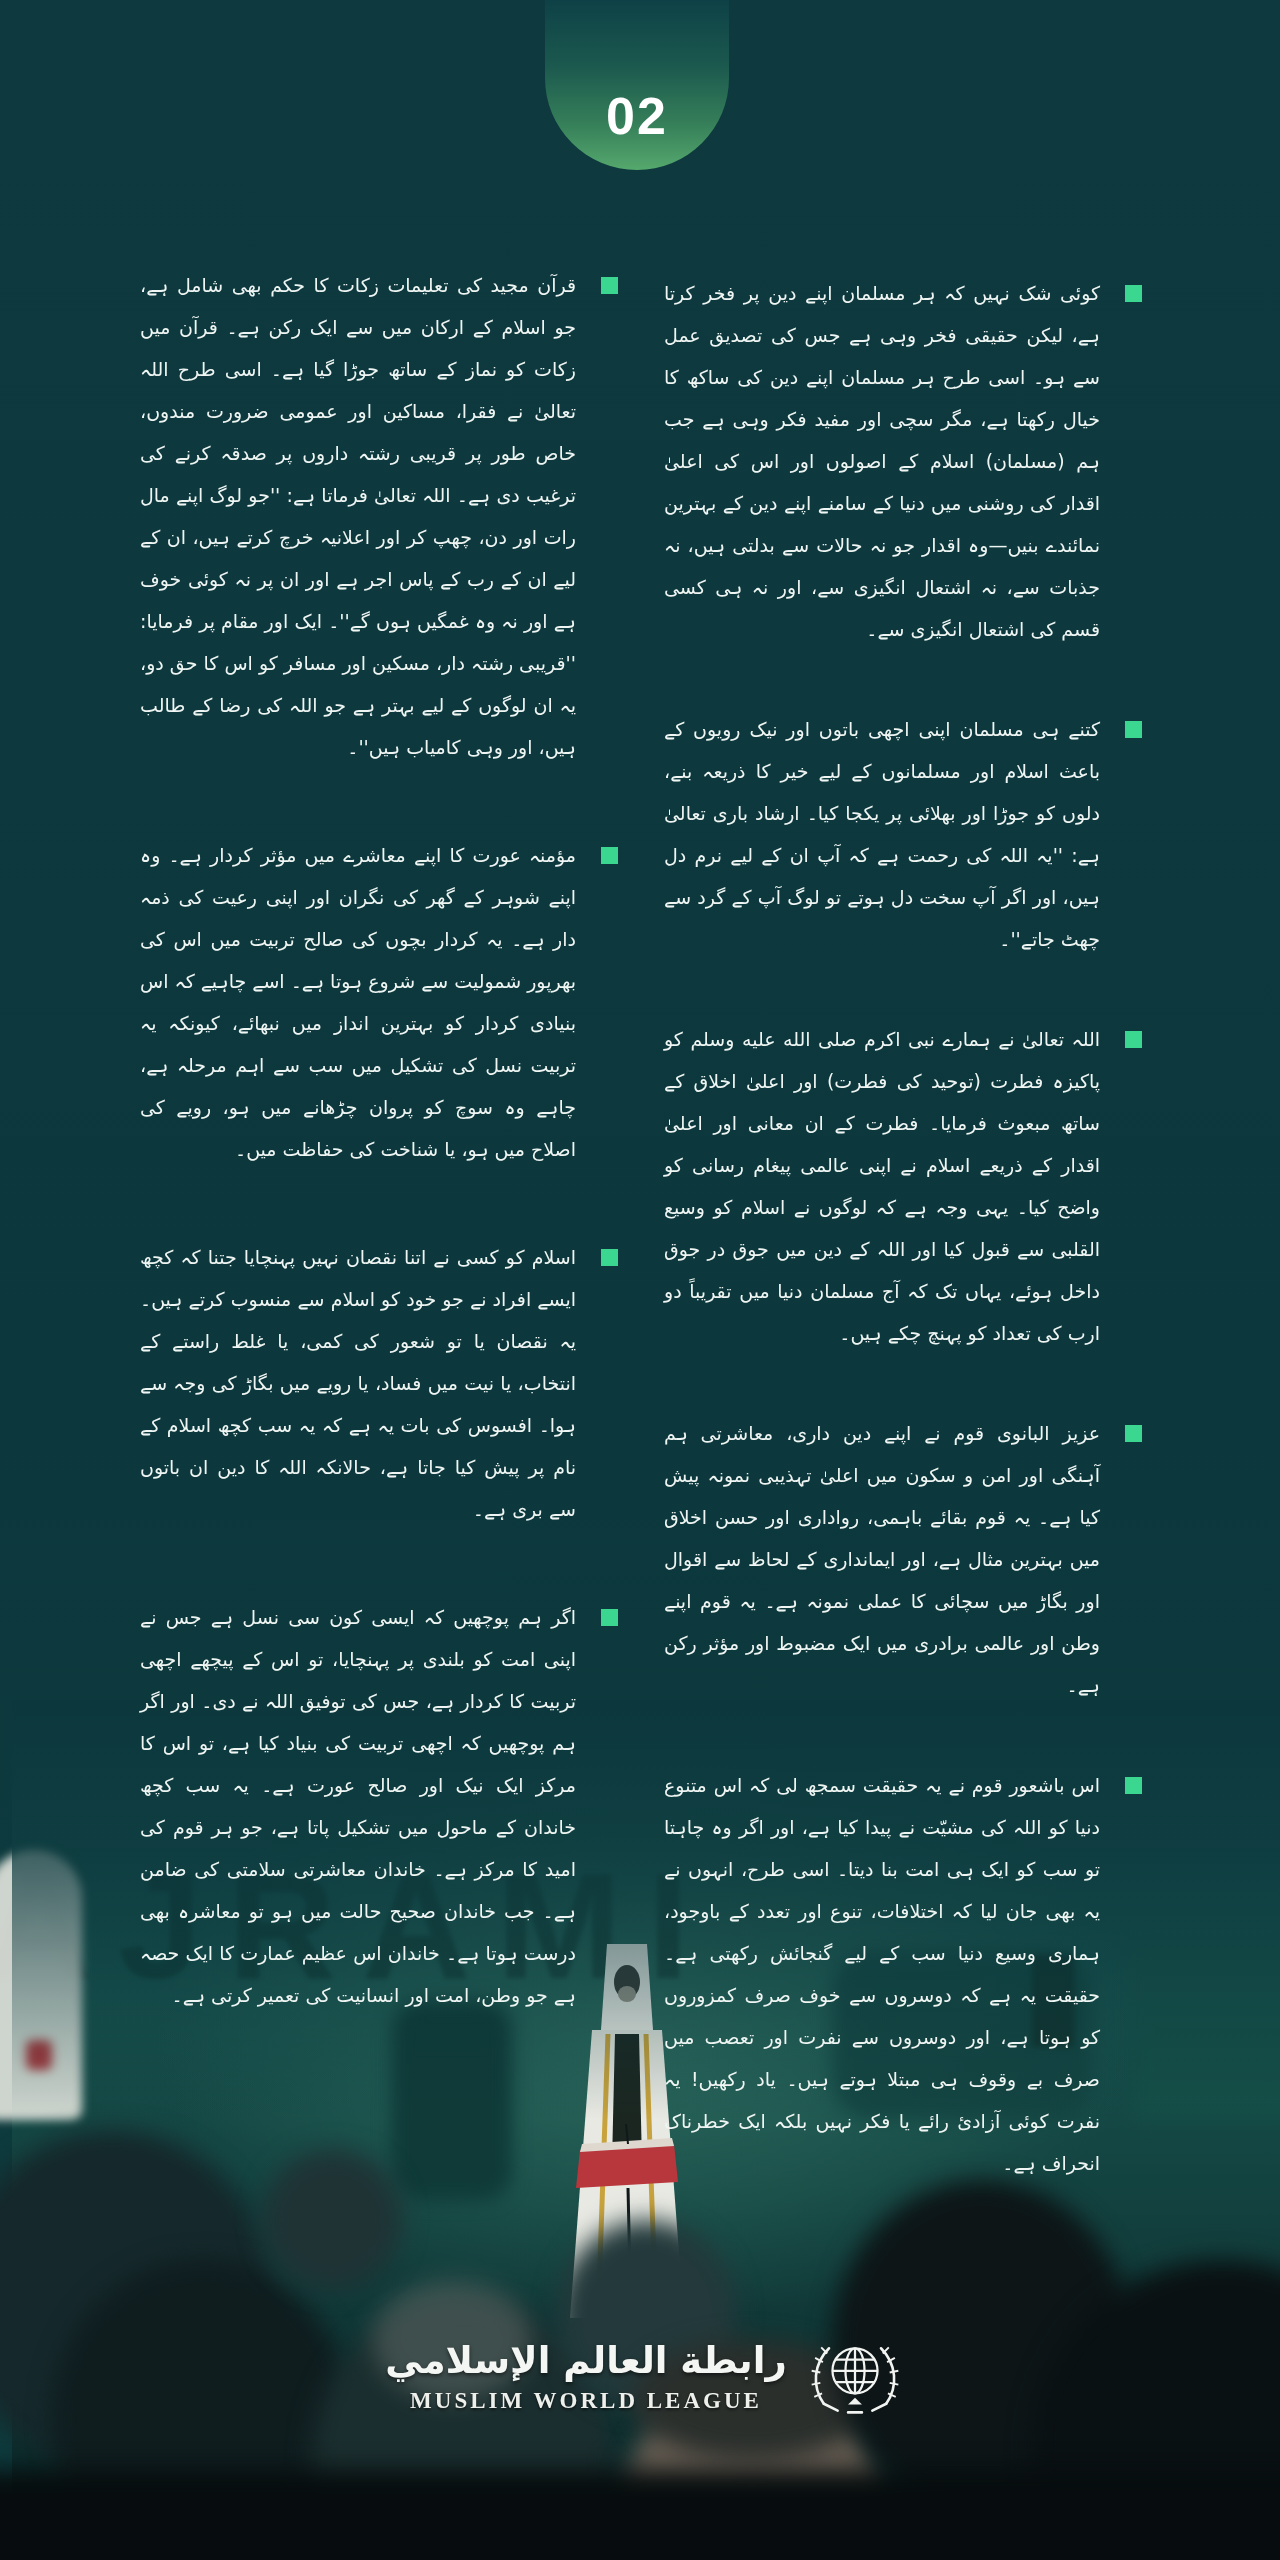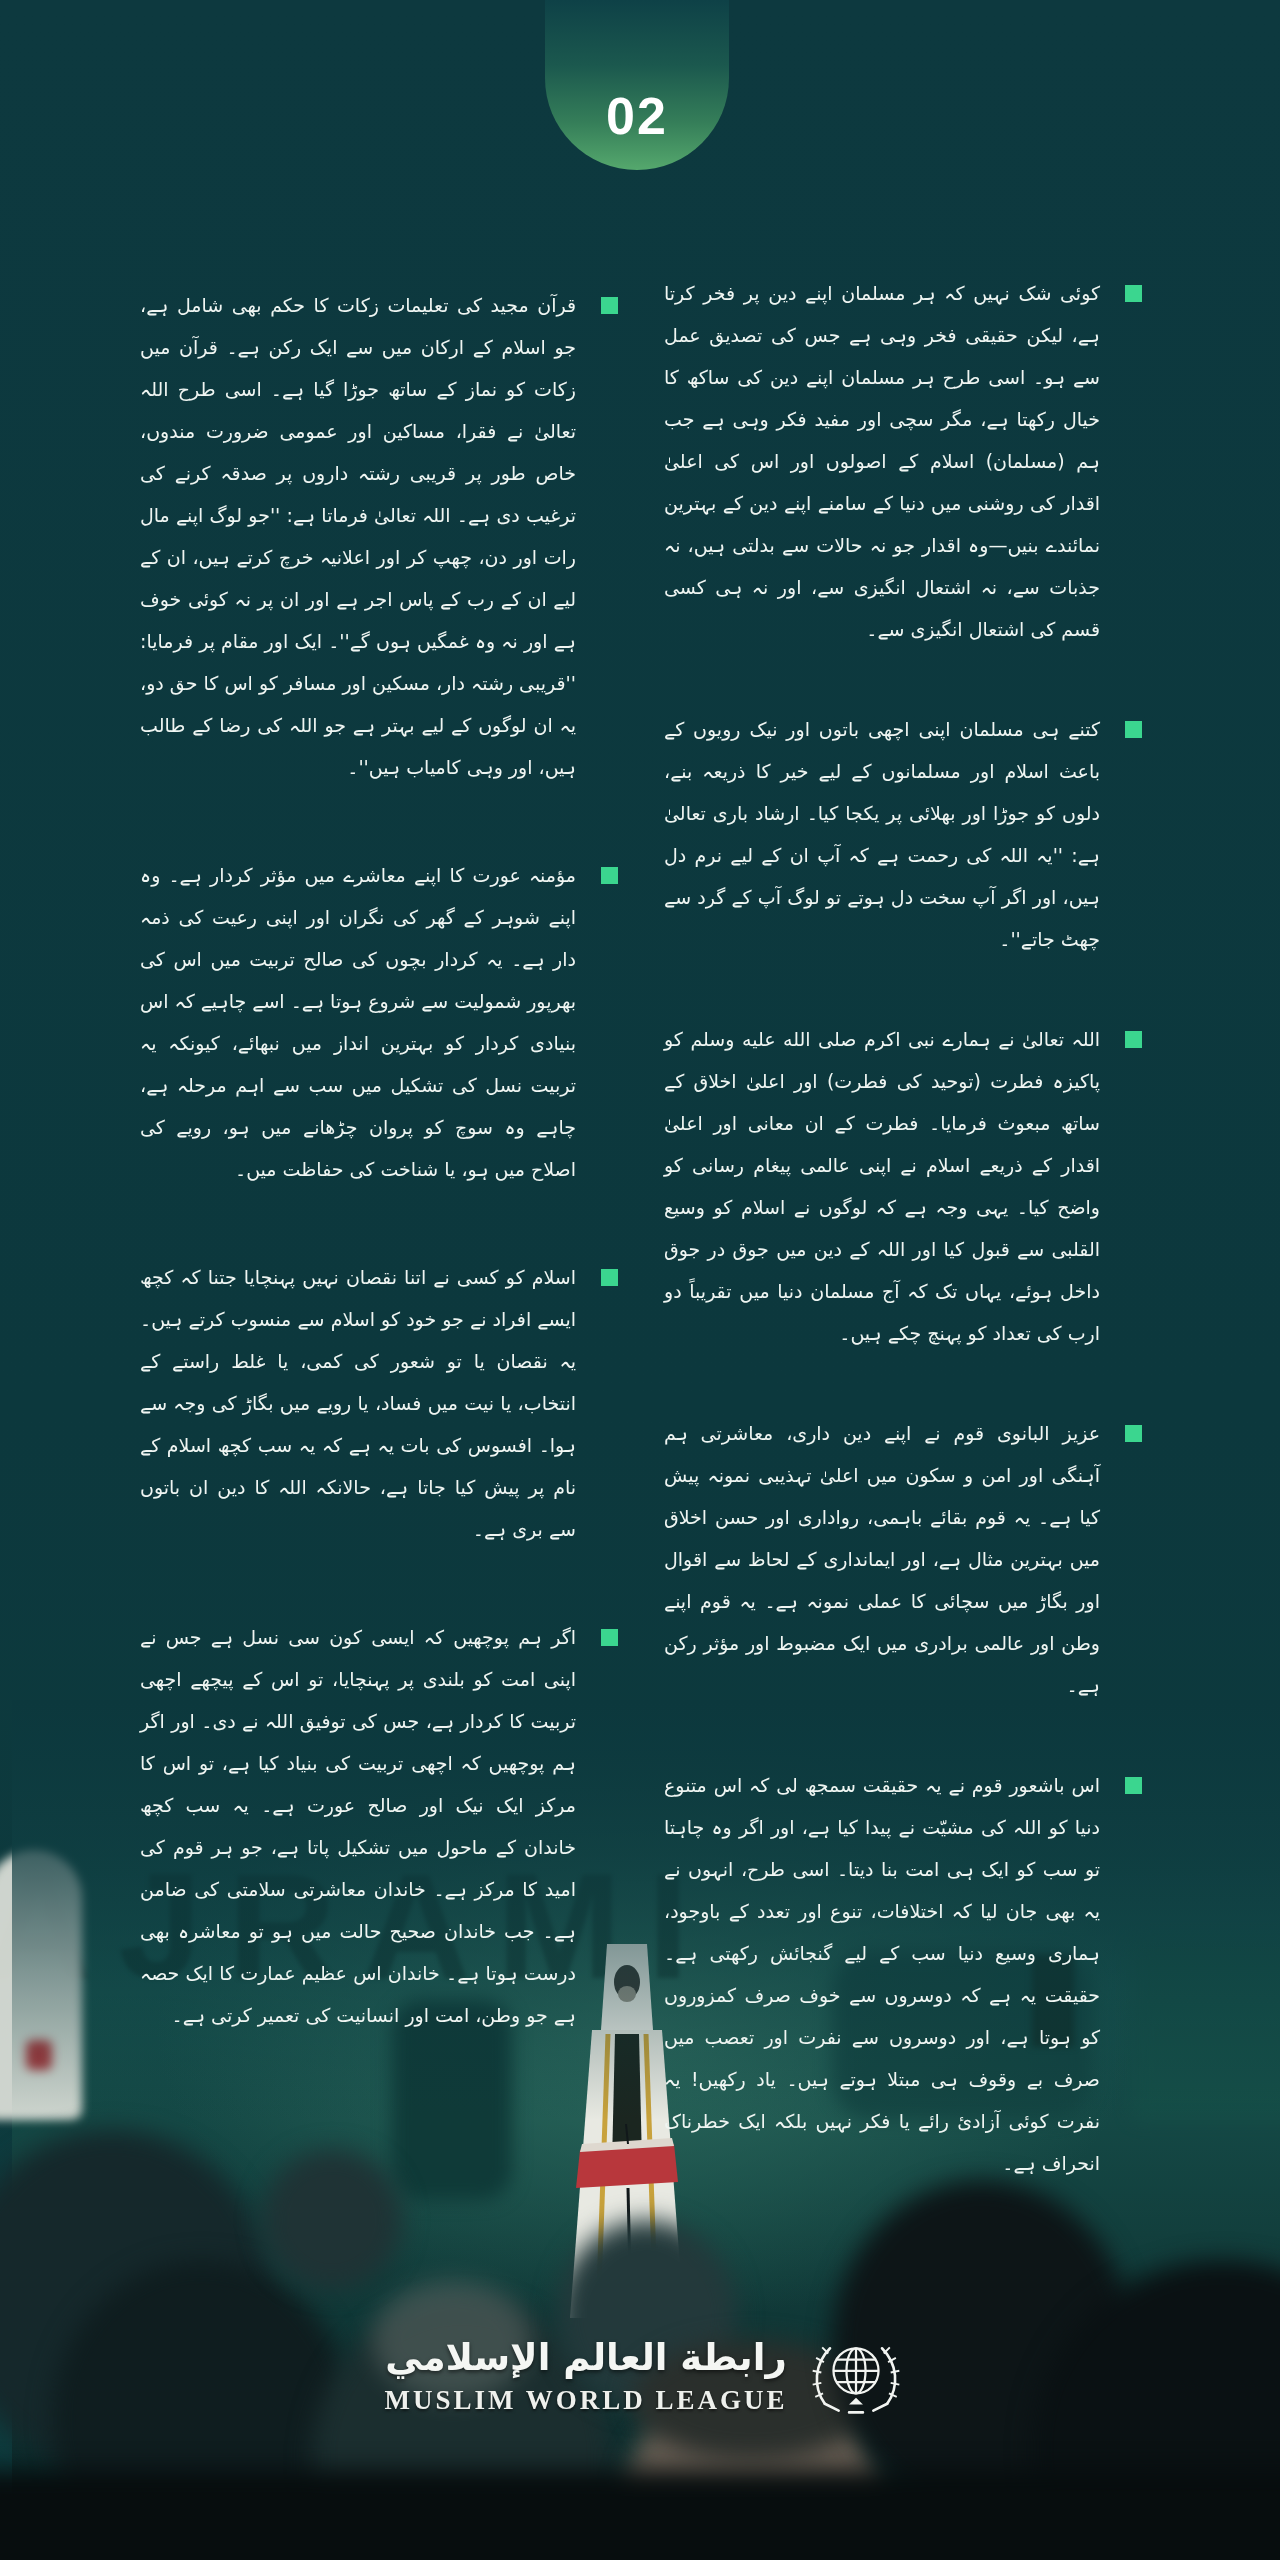--- a/index.html
+++ b/index.html
@@ -13,21 +13,21 @@
          border-radius:0 0 92px 92px;
          background:linear-gradient(180deg,#0e4147 0%,#1b584e 38%,#357e59 72%,#55a86d 100%);
          display:flex;align-items:flex-end;justify-content:center;z-index:4;}
   .badge span{font-family:"Liberation Sans",sans-serif;font-weight:bold;
               font-size:52px;color:#ffffff;line-height:1;margin-bottom:28px;
               letter-spacing:2px;}
 
   
   .col{position:absolute;top:272px;width:478px;z-index:3;}
   .col-right{right:138px;}
-  .col-left{right:662px;top:284px;}
+  .col-left{right:662px;top:264px;}
   .para{position:relative;padding-right:42px;margin-bottom:58px;}
   .col-left .para{margin-bottom:66px;}
   .bullet{position:absolute;right:0;top:13px;width:17px;height:17px;
           background:#3bd68f;display:block;}
   .utext{margin:0;color:#eff5f2;font-size:19px;line-height:42px;
          text-align:justify;direction:rtl;
          font-family:"DejaVu Sans",sans-serif;}
 
   
   .photo{position:absolute;left:12px;top:1700px;width:1268px;height:860px;z-index:1;
@@ -51,21 +51,21 @@
   .crowd div{position:absolute;border-radius:50%;filter:blur(12px);}
 
   
   .logo{position:absolute;left:0;top:628px;width:100%;display:flex;
         align-items:center;justify-content:center;gap:16px;z-index:5;direction:ltr;}
   .logo-texts{display:flex;flex-direction:column;align-items:center;gap:6px;}
   .logo-ar{color:#f4f6f3;font-size:37px;font-weight:bold;
            font-family:"DejaVu Sans",sans-serif;
            text-shadow:0 2px 4px rgba(0,0,0,.55);}
   .logo-en{color:#eef0ec;font-family:"Liberation Serif",serif;font-weight:bold;
-           font-size:27px;letter-spacing:3px;text-shadow:0 2px 3px rgba(0,0,0,.55);}
+           font-size:23px;letter-spacing:3px;text-shadow:0 2px 3px rgba(0,0,0,.55);}
   .emblem{width:104px;height:96px;}
 </style>
 </head>
 <body>
 
 <div class="page">
 
   <div class="badge">
     <span>02</span>
   </div>

